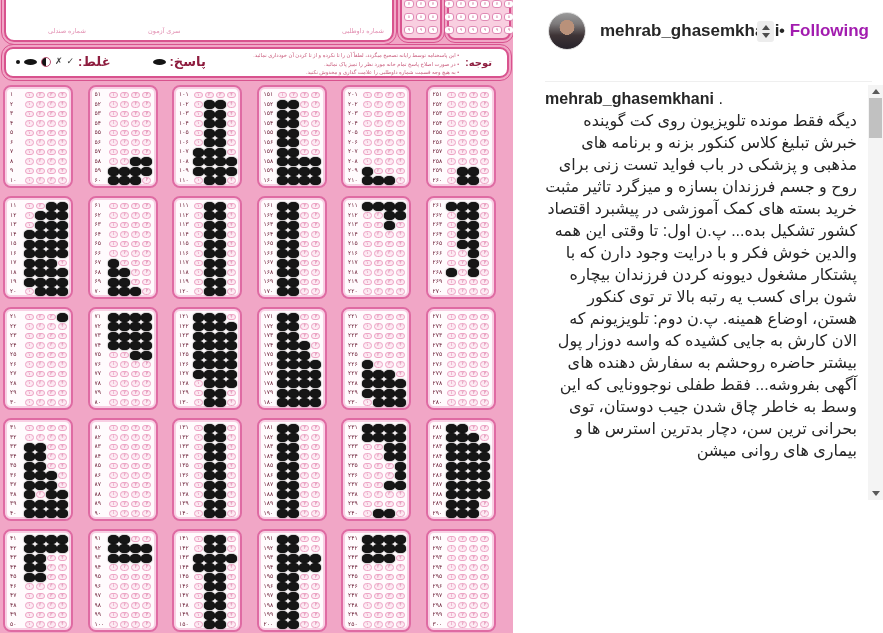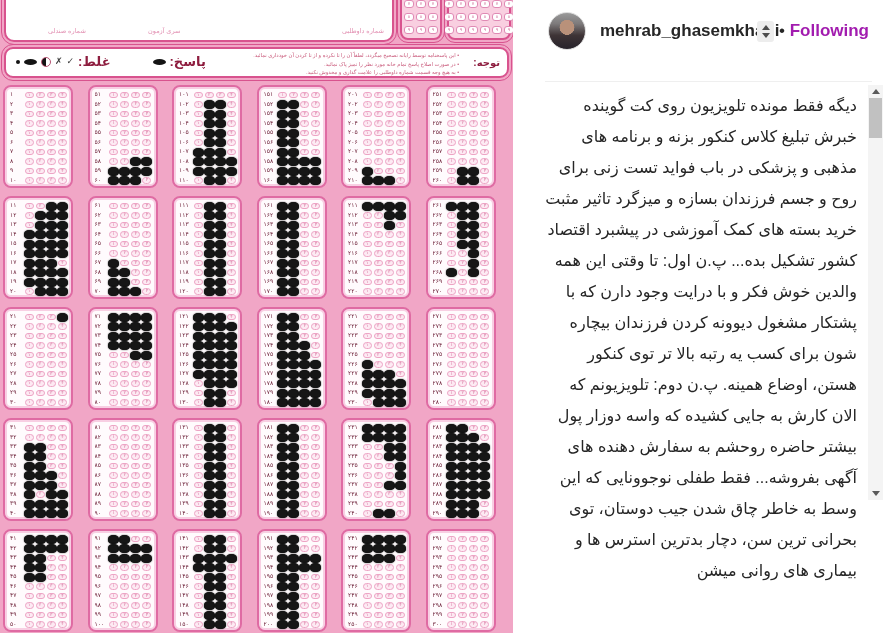--- a/index.html
+++ b/index.html
@@ -21,21 +21,21 @@
              display:flex;align-items:flex-end;justify-content:center;
              gap:2px;padding-bottom:4px;}
   .digit-box.small{left:400px;width:42px;}
   .digit-box.large{left:447px;width:64px;}
   .digit-col{display:flex;flex-direction:column;gap:4.5px;}
   .digit-cell{width:8px;height:6.5px;background:#fff;border:1px solid #e08ab4;
               border-radius:3px;font-size:4.5px;color:#cf6e97;line-height:6.5px;
               text-align:center;overflow:hidden;}
 
   .attn-box{left:4px;top:47px;width:505px;height:31px;border-radius:9px;}
-  .attn-title{position:absolute;right:7px;top:8px;font-size:10px;font-weight:bold;
+  .attn-title{position:absolute;right:15px;top:8px;font-size:10px;font-weight:bold;
               color:#8e1d3f;direction:rtl;}
   .attn-bullets{position:absolute;right:48px;top:2px;width:310px;direction:rtl;
                 text-align:right;font-size:5.3px;line-height:8.6px;color:#c95a7b;}
   .attn-marks{position:absolute;left:10px;bottom:7px;display:flex;align-items:center;gap:4px;}
   .mark-label{font-size:13px;font-weight:bold;color:#8e1d3f;direction:rtl;}
   .mark-oval{width:13px;height:6px;background:#141414;border-radius:50%;}
   .mark-half{width:8px;height:8px;border-radius:50%;border:1px solid #b4506f;
              background:linear-gradient(90deg,#141414 55%,#ffffff 55%);}
   .mark-dot{width:4px;height:4px;background:#141414;border-radius:50%;}
   .mark-glyph{font-size:9px;color:#3a3a3a;line-height:9px;}
@@ -71,21 +71,21 @@
   .tri-up{width:0;height:0;border-left:4px solid transparent;border-right:4px solid transparent;
           border-bottom:5px solid #4c4c4c;}
   .tri-down{width:0;height:0;border-left:4px solid transparent;border-right:4px solid transparent;
             border-top:5px solid #4c4c4c;}
   .follow-row{position:absolute;left:266px;top:21px;font-size:17px;color:#262626;}
   .follow-btn{font-weight:600;color:#a21caf;cursor:pointer;}
   .divider{position:absolute;left:32px;top:81px;width:327px;height:1px;background:#efefef;}
   .caption{position:absolute;left:32px;top:90px;width:312px;color:#262626;}
   .cap-user-line{direction:ltr;text-align:left;font-size:16px;margin-bottom:2px;}
   .cap-user{font-weight:600;}
-  .cap-text{direction:rtl;text-align:right;font-size:16px;line-height:31px;}
+  .cap-text{direction:rtl;text-align:right;font-size:16px;line-height:22px;}
 
   .scrollbar{position:absolute;left:355px;top:85px;width:15px;height:415px;background:#f4f4f4;}
   .scroll-btn{position:absolute;left:0;width:15px;height:13px;display:flex;
               align-items:center;justify-content:center;cursor:pointer;}
   .scroll-btn.up{top:0;}
   .scroll-btn.down{bottom:0;}
   .s-tri-up{width:0;height:0;border-left:4px solid transparent;border-right:4px solid transparent;
             border-bottom:5px solid #5a5a5a;}
   .s-tri-down{width:0;height:0;border-left:4px solid transparent;border-right:4px solid transparent;
               border-top:5px solid #5a5a5a;}
@@ -2345,20 +2345,24 @@
   </span>
   <span class="follow-row">
     <span>•</span>
     <span> </span>
     <span class="follow-btn">Following</span>
   </span>
 
   <div class="divider"></div>
 
   <div class="caption">
+    <div class="cap-user-line">
+      <span class="cap-user">mehrab_ghasemkhani</span>
+      <span>.</span>
+    </div>
     <div class="cap-text">دیگه فقط مونده تلویزیون روی کت گوینده خبرش تبلیغ کلاس کنکور بزنه و برنامه های مذهبی و پزشکی در باب فواید تست زنی برای روح و جسم فرزندان بسازه و میزگرد تاثیر مثبت خرید بسته های کمک آموزشی در پیشبرد اقتصاد کشور تشکیل بده... پ.ن اول: تا وقتی این همه والدین خوش فکر و با درایت وجود دارن که با پشتکار مشغول دیوونه کردن فرزندان بیچاره شون برای کسب یه رتبه بالا تر توی کنکور هستن، اوضاع همینه. پ.ن دوم: تلویزیونم که الان کارش به جایی کشیده که واسه دوزار پول بیشتر حاضره روحشم به سفارش دهنده های آگهی بفروشه... فقط طفلی نوجوونایی که این وسط به خاطر چاق شدن جیب دوستان، توی بحرانی ترین سن، دچار بدترین استرس ها و بیماری های روانی میشن</div>
   </div>
 
   <div class="scrollbar">
     <div class="scroll-btn up">
       <span class="s-tri-up"></span>
     </div>
     <div class="scroll-thumb"></div>
     <div class="scroll-btn down">
       <span class="s-tri-down"></span>

